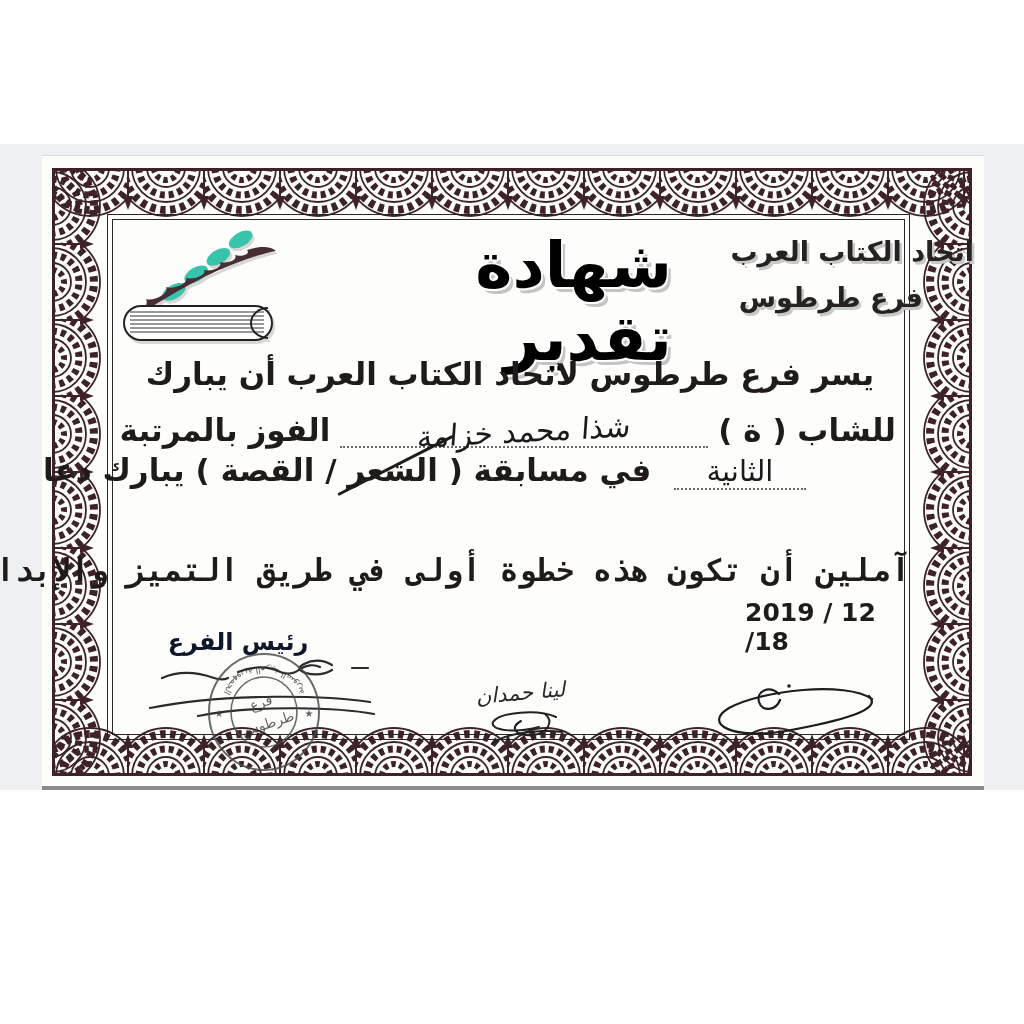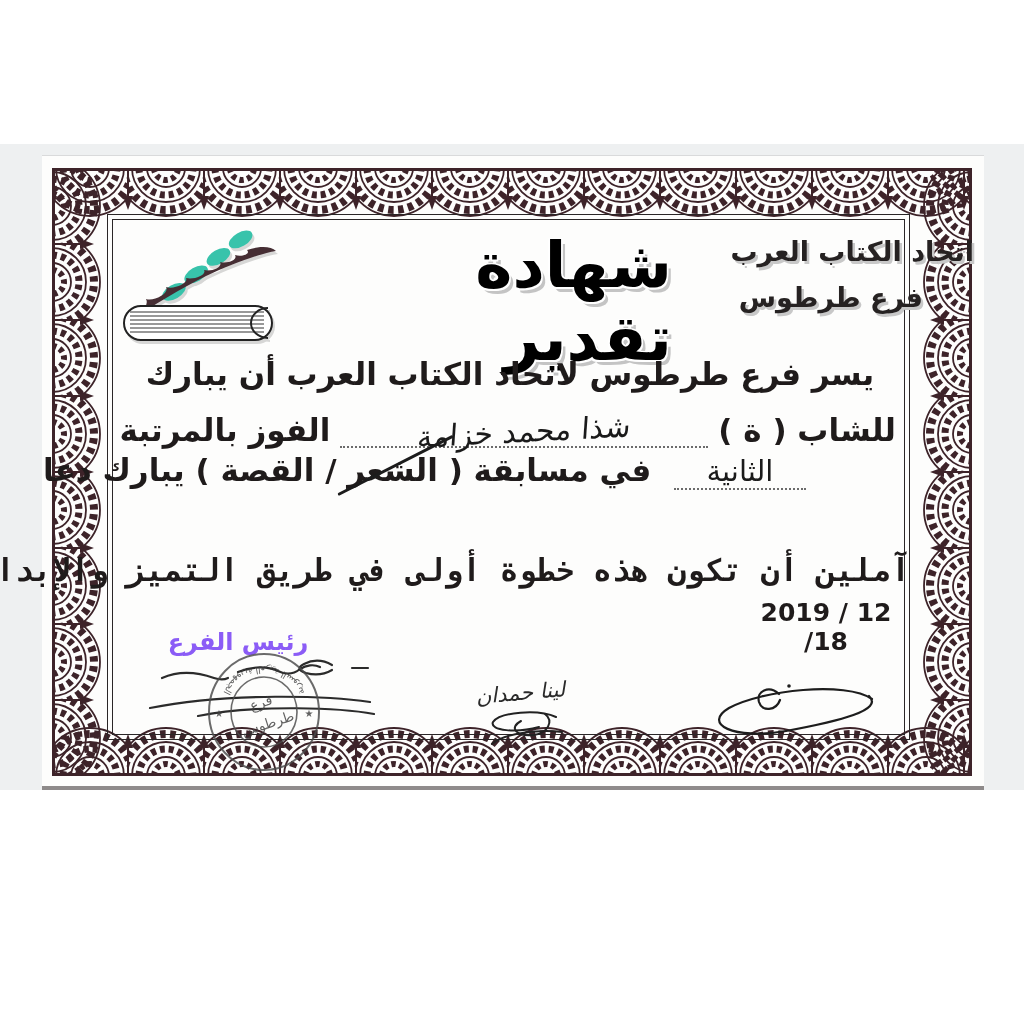--- a/index.html
+++ b/index.html
@@ -30,23 +30,23 @@
   .hw{font-weight:normal;color:#1a1a1a;transform:skewX(-6deg) rotate(-2.5deg);}
   .name-box .hw{font-size:30px;transform:skewX(-7deg) rotate(-3deg) translateY(3px);}
   .l3{top:452px;text-align:right;padding-right:104px;box-sizing:border-box;}
   .rank-box{display:inline-block;min-width:132px;border-bottom:2px dotted #6b6b6b;
       text-align:center;margin-left:12px;font-size:29px;}
   .struck{position:relative;display:inline-block;}
   .struck::after{content:"";position:absolute;left:-18%;top:34%;width:142%;height:3px;
       background:#1c1c1c;border-radius:2px;transform:rotate(-27deg);}
   .l4{top:502px;word-spacing:7px;}
   .l5{top:552px;font-family:Liberation Mono, monospace;}
-  .date{position:absolute;left:745px;top:598px;width:162px;text-align:center;direction:ltr;
+  .date{position:absolute;left:745px;top:598px;width:162px;direction:ltr;
         font-size:25px;font-weight:bold;color:#1f1b1b;}
-  .role{position:absolute;top:628px;text-align:center;font-size:24px;font-weight:bold;color:#8b5cf6;direction:rtl;}
+  .role{position:absolute;top:628px;text-align:center;font-size:24px;font-weight:bold;color:#0f172a;direction:rtl;}
   .role.treasurer{left:730px;width:180px;}
   .role.secretary{left:440px;width:165px;}
   .role.president{left:158px;width:160px;}
   .overlay{position:absolute;left:0;top:0;width:1024px;height:1024px;pointer-events:none;}
   .defs-holder{position:absolute;width:0;height:0;}
 </style>
 </head>
 <body>
 
 <div class="stage">

